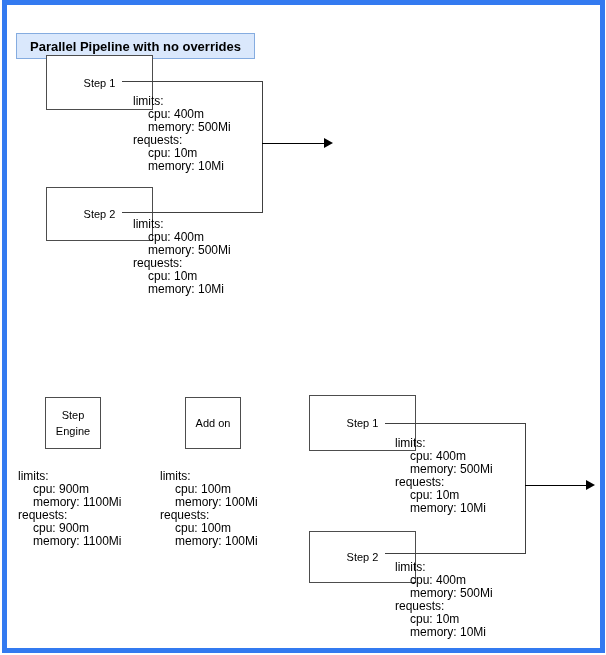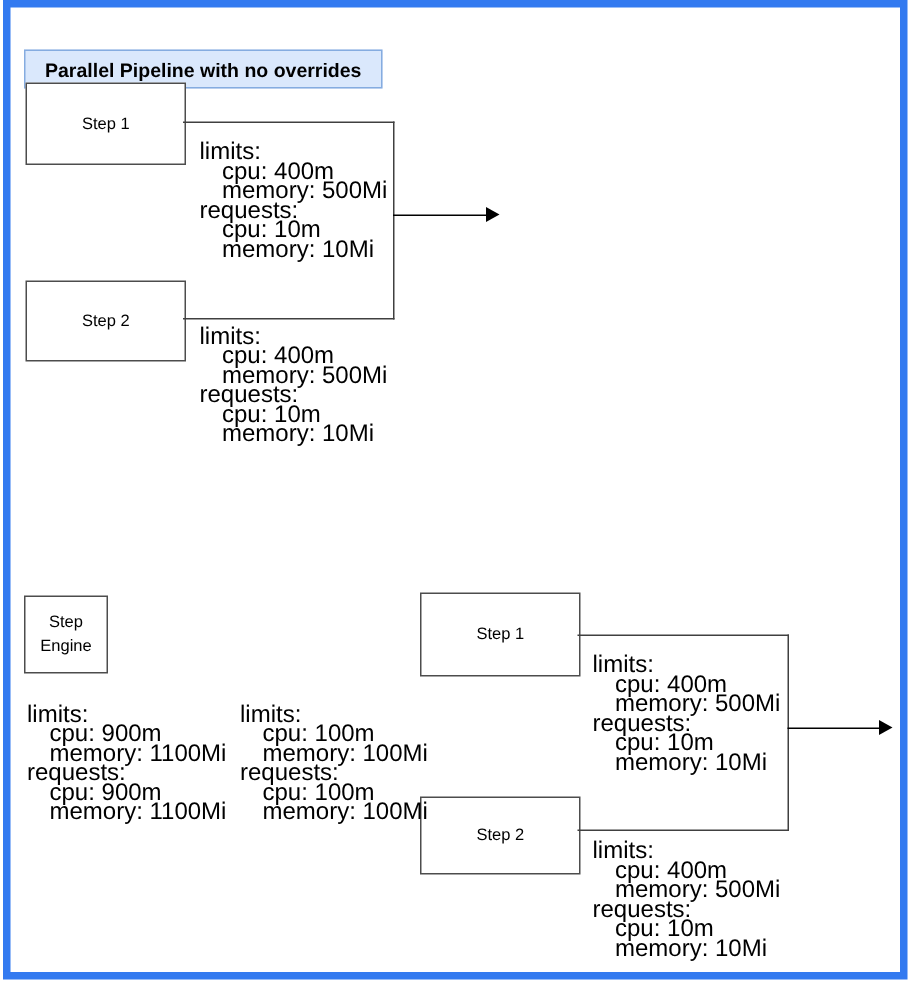--- a/index.html
+++ b/index.html
@@ -33,24 +33,25 @@
     position: absolute;
     background: #ffffff;
     border: 1px solid #4d4d4d;
     font-size: 11px;
     display: flex;
     flex-direction: column;
     align-items: center;
     justify-content: center;
     text-align: center;
     line-height: 16px;
+    margin-left: 29px;
   }
   .res {
     position: absolute;
-    font-size: 16px;
+    font-size: 12px;
     line-height: 13px;
     white-space: nowrap;
   }
   .res .ind { padding-left: 15px; }
   .hline, .vline { position: absolute; background: #404040; }
   .hline { height: 1px; }
   .vline { width: 1px; }
   .aline { position: absolute; height: 1px; background: #000000; }
   .ahead {
     position: absolute;
@@ -98,20 +99,23 @@
     <div class="ind">cpu: 10m</div>
     <div class="ind">memory: 10Mi</div>
   </div>
 
 
   <div class="node" style="left:16px; top:397px; width:54px; height:50px;">
     <span>Step</span>
     <span>Engine</span>
   </div>
 
+  <div class="node" style="left:156px; top:397px; width:54px; height:50px;">
+    <span>Add on</span>
+  </div>
 
   <div class="node" style="left:280px; top:395px; width:105px; height:54px;">
     <span>Step 1</span>
   </div>
 
   <div class="node" style="left:280px; top:531px; width:105px; height:50px;">
     <span>Step 2</span>
   </div>
 
   <div class="hline" style="left:385px; top:423px; width:141px;"></div>

